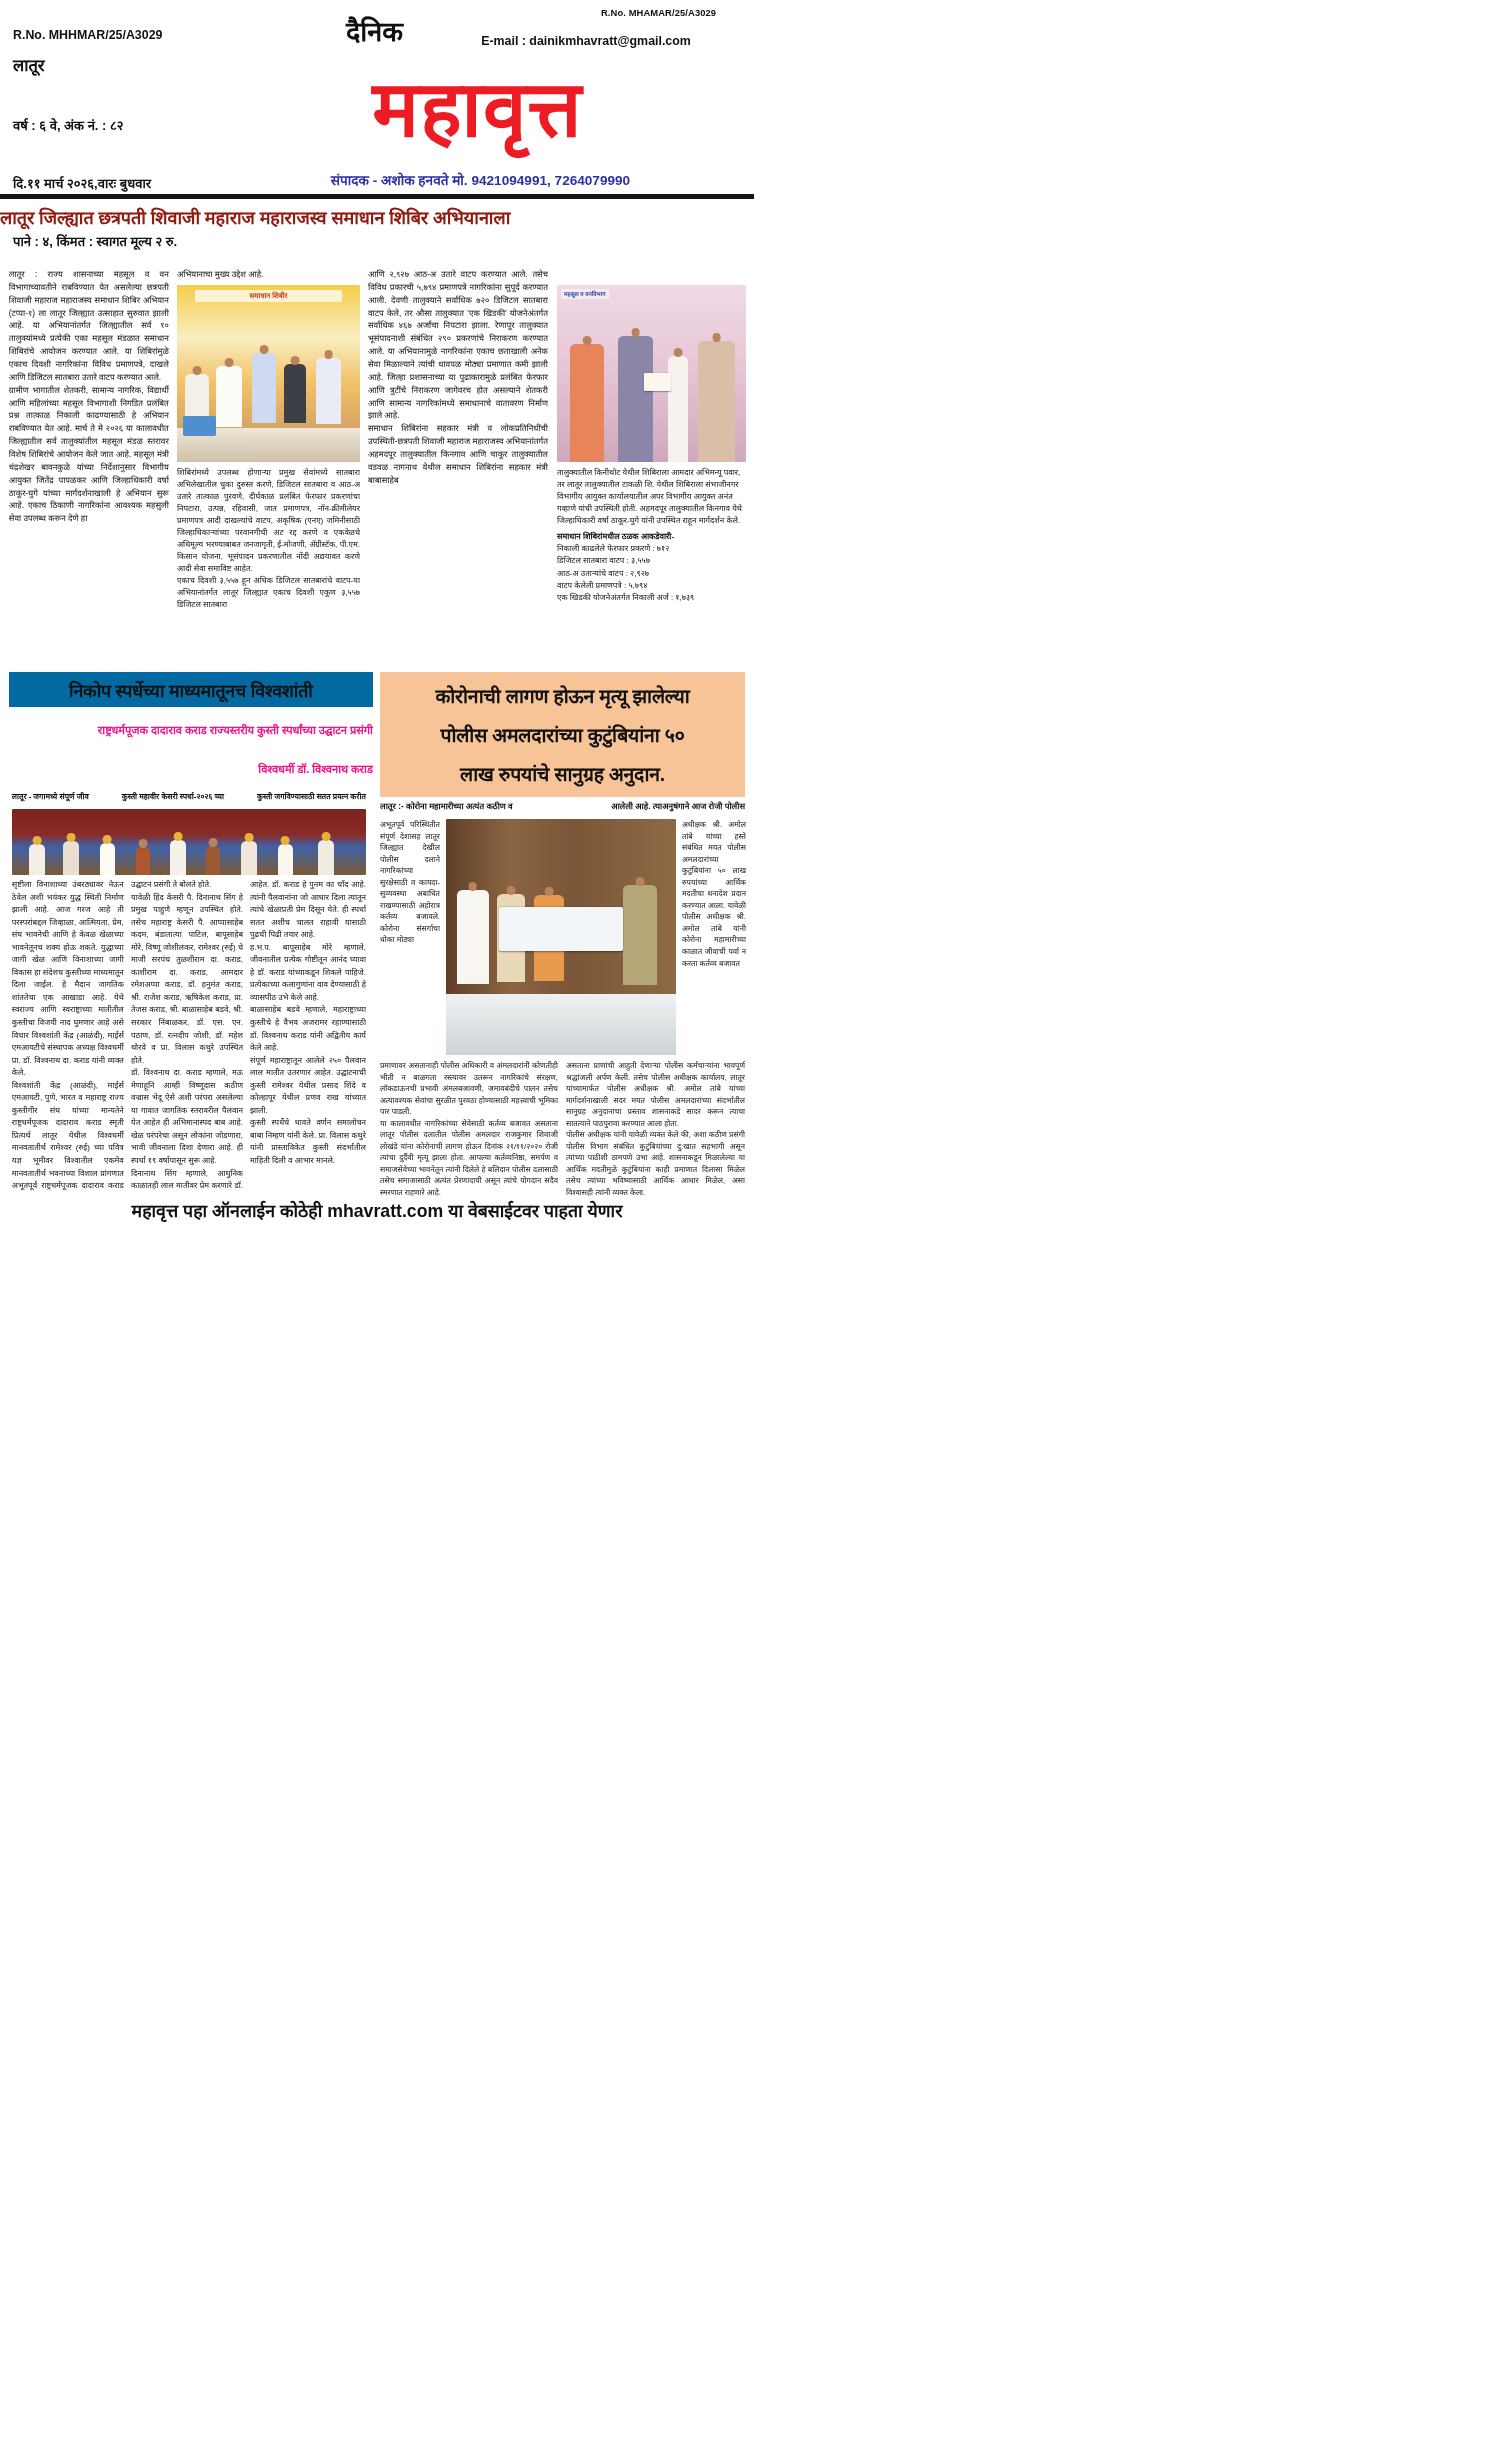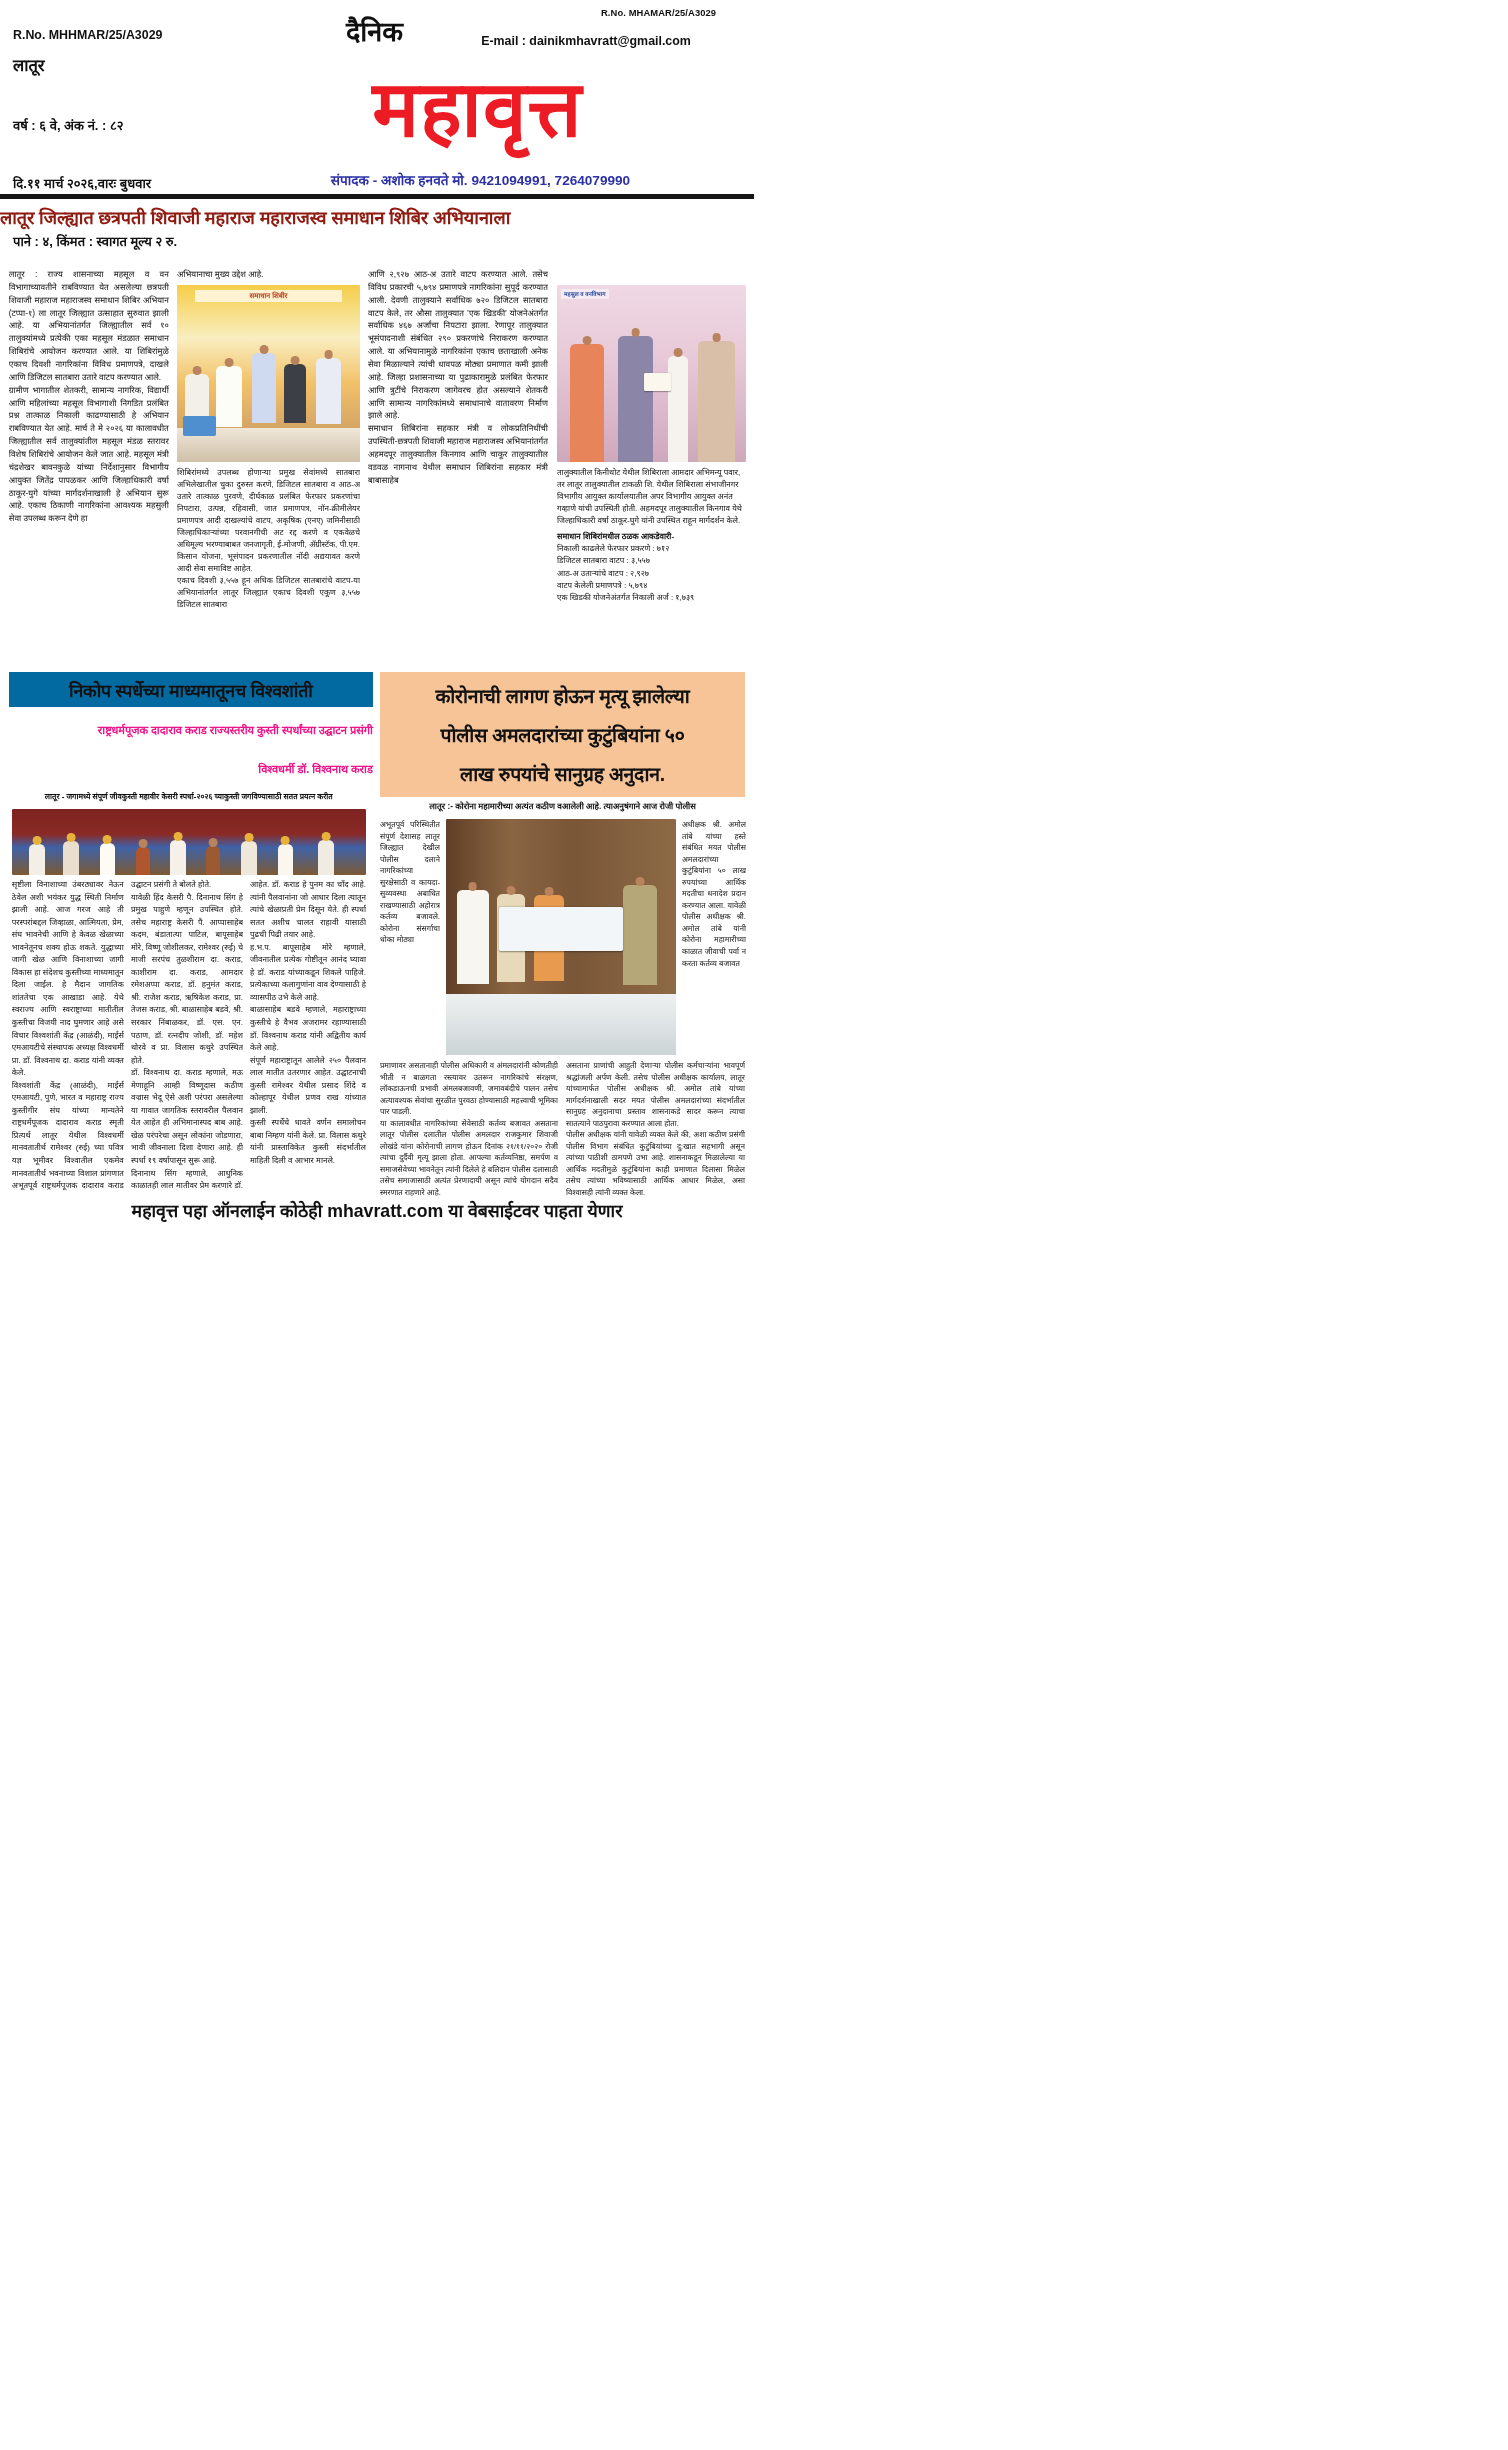--- a/index.html
+++ b/index.html
@@ -63,21 +63,21 @@
   
   .orangebox{top:672px;left:8.8px;width:364px;height:35px;background:#0369a1;
              display:flex;align-items:center;justify-content:center;
              font-size:17.7px;font-weight:900;letter-spacing:-0.2px;white-space:nowrap;overflow:hidden;}
   .peachbox{top:672px;left:380px;width:365px;height:125px;background:#f7c498;
             display:flex;flex-direction:column;justify-content:space-around;align-items:center;
             padding:3.5px 0;box-sizing:border-box;}
   .peachbox div{font-size:19.4px;font-weight:900;letter-spacing:-0.2px;white-space:nowrap;}
   .subhead{top:710px;left:8.8px;width:364px;height:78px;display:flex;flex-direction:column;
            justify-content:space-around;text-align:right;font-weight:800;font-size:11.2px;letter-spacing:-0.1px;}
-  .byline{display:flex;justify-content:center;font-size:7.7px;font-weight:600;}
+  .byline{display:flex;justify-content:space-between;font-size:7.7px;font-weight:600;}
   .w-byline{top:791px;left:11.8px;width:354px;}
   .p-byline{top:800px;left:380px;width:365px;font-size:8.3px;}
 
   
   .wcol{font-size:8px;line-height:1.57;text-align:justify;overflow:hidden;white-space:pre-line;}
   .w1{top:879px;left:11.8px;width:112px;height:314px;}
   .w2{top:879px;left:131px;width:112px;height:314px;}
   .w3{top:879px;left:250px;width:116px;height:314px;}
 
   

